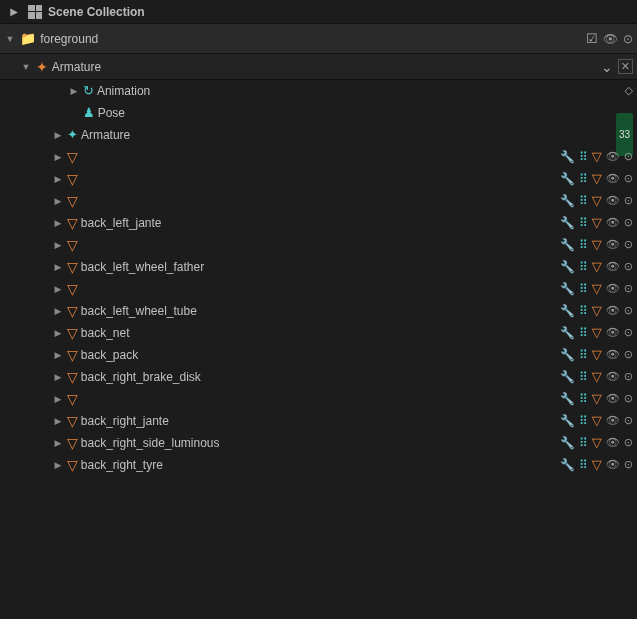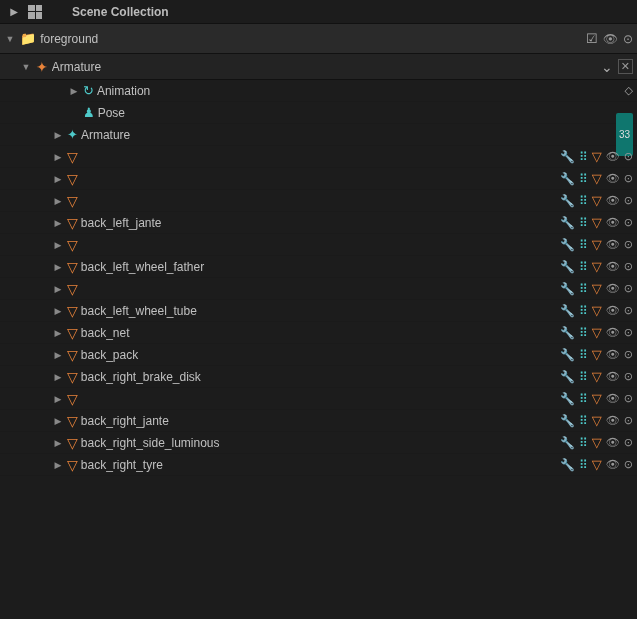--- a/index.html
+++ b/index.html
@@ -109,21 +109,21 @@
       gap: 1px;
       width: 14px;
       height: 14px;
     }
     .grid-icon div {
       background: #aaa;
     }
 
     
     .num-badge {
-      background: #0f766e;
+      background: #14532d;
       color: #ddd;
       border-radius: 2px;
       padding: 16px 3px;
       font-size: 10px;
       margin-left: 2px;
     }
 
     
     .sc-header {
       display: flex;
@@ -133,21 +133,20 @@
       padding: 0 6px;
       gap: 6px;
       border-bottom: 1px solid #111;
     }
 
     .sc-header .sc-label {
       font-size: 12px;
       font-weight: 600;
       color: #bbb;
       flex: 1;
-      margin-left: 24px;
     }
 
     .row-right {
       margin-left: auto;
       display: flex;
       align-items: center;
       gap: 5px;
     }
   </style>
 </head>

